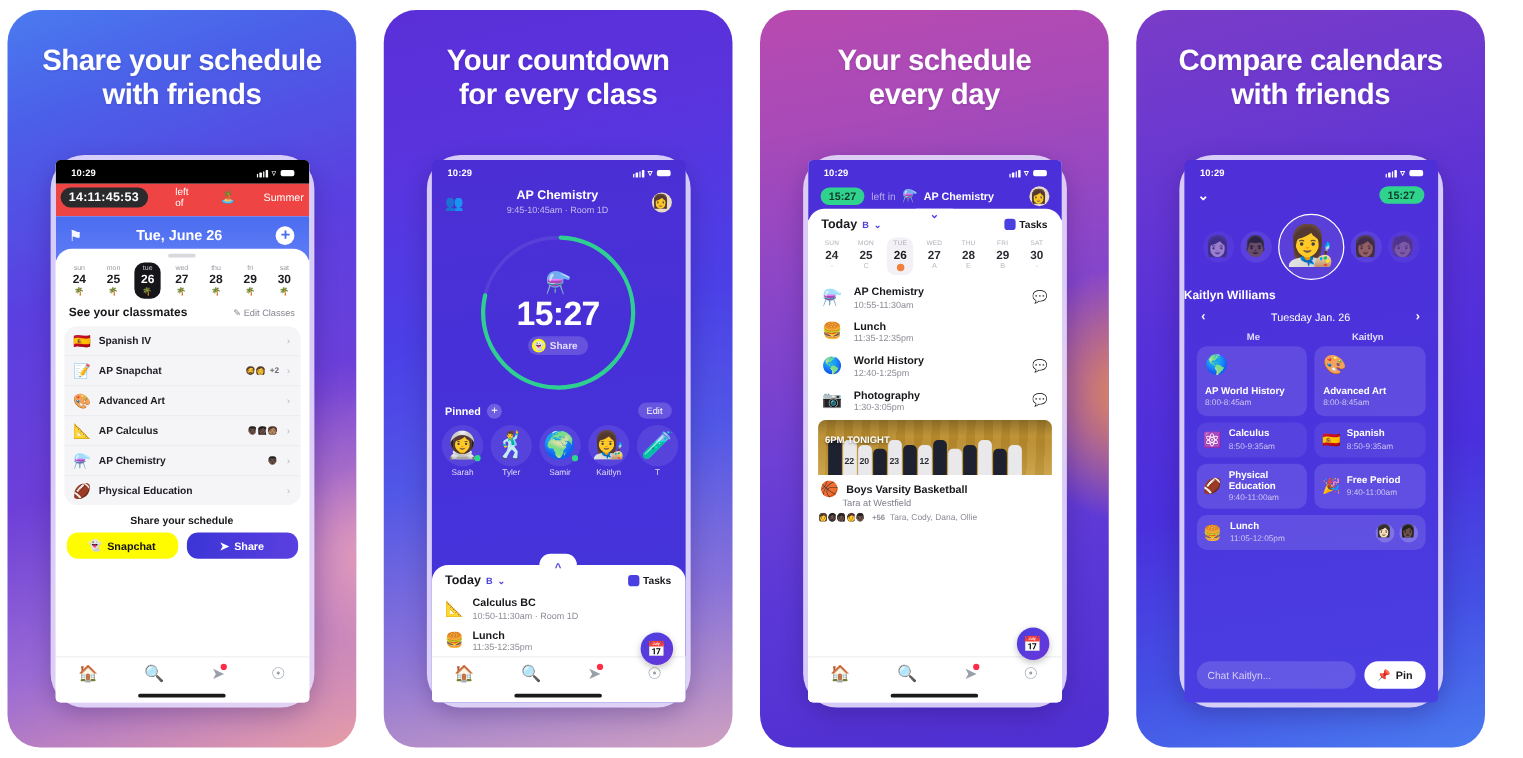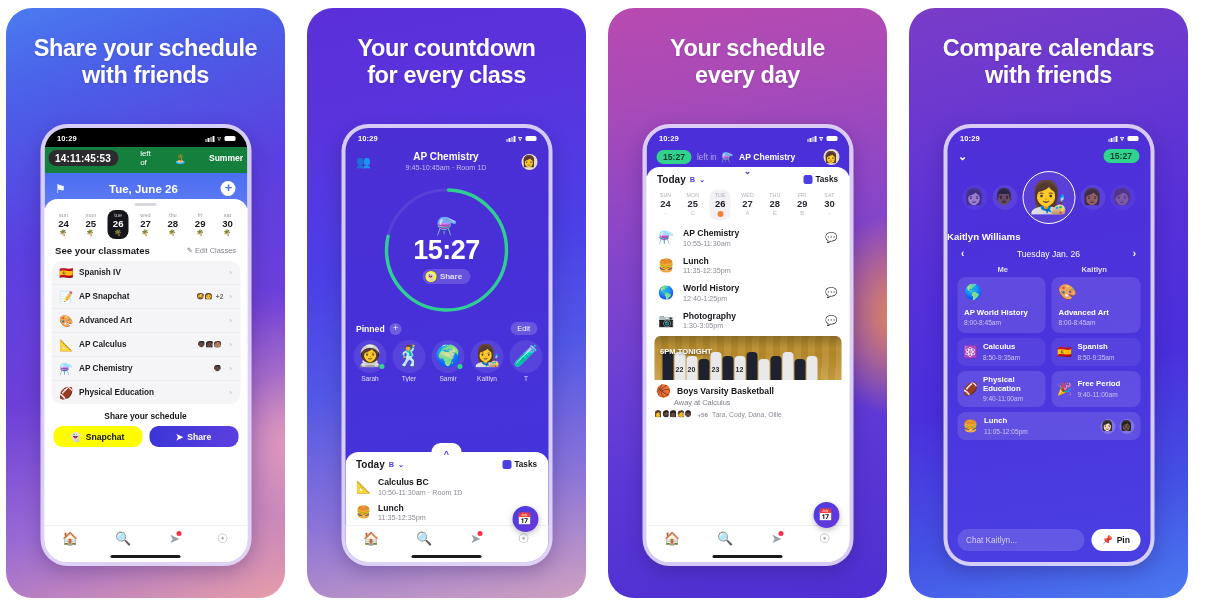--- a/index.html
+++ b/index.html
@@ -57,21 +57,21 @@
     top: 116px;
     width: 211px; height: 442px;
     border-radius: 27px;
     background: rgba(226,216,250,.92);
     padding: 4px;
     box-shadow: 0 6px 18px rgba(30,10,70,.25);
     z-index: 3;
   }
   .screen {
     width: 100%; height: 100%;
-    border-radius: 23px;
+    border-radius: 4px;
     overflow: hidden;
     position: relative;
     display: flex; flex-direction: column;
   }
 
   .statusbar {
     height: 19px; flex: none;
     display: flex; align-items: center; justify-content: space-between;
     padding: 2px 12px 0 13px;
     font-size: 7.5px; font-weight: bold;
@@ -99,30 +99,30 @@
   .home-ind {
     height: 11px; flex:none; background:#fff;
     display:flex; align-items:center; justify-content:center;
   }
   .home-ind span { width:70px; height:3px; border-radius:2px; background:#1a1a1a; }
 
   
   .c1 .screen { background:#fff; }
   .c1 .statusbar { background:#000; }
   .topbar-black {
-    background:#15803d; flex:none; padding:2px 4px 6px;
+    background:#ef4444; flex:none; padding:2px 4px 6px;
     display:flex; align-items:center; justify-content:center; gap:22px;
   }
   .count-pill {
     background:#2b2b2e; color:#fff; border-radius:9px;
     padding:2.5px 7px; font-size:10px; font-weight:bold; letter-spacing:.2px;
     font-family:"Liberation Sans", sans-serif;
   }
   .leftof { color:#fff; font-size:8px; }
-  .summer { color:#fff; font-size:8.5px; font-weight:bold; }
+  .summer { color:#fff; font-size:8.5px; font-weight:normal; }
   .emoji { font-family:"DejaVu Sans", sans-serif; }
 
   .bluehdr {
     flex:none; background:linear-gradient(180deg,#4a6df0 0%,#5f7cf5 100%);
     padding:8px 11px 12px; display:flex; align-items:center; justify-content:space-between;
   }
   .bluehdr .date-t { color:#fff; font-size:11.5px; font-weight:bold; }
   .ic-tag { color:#fff; font-size:12px; opacity:.95; }
   .plus-btn {
     width:15px; height:15px; border-radius:50%; background:#fff; color:#4a6df0;
@@ -735,21 +735,21 @@
               <div class="pl mid"></div>
             </div>
             <div class="tonight">6PM TONIGHT</div>
           </div>
 
           <div class="promo-body">
             <div class="pb-row">
               <span class="em emoji">🏀</span>
               <span class="nm">Boys Varsity Basketball</span>
             </div>
-            <div class="pb-sub">Away at Calculus</div>
+            <div class="pb-sub">Tara at Westfield</div>
             <div class="pb-att">
               <span class="stack">
                 <span class="sf emoji">👩</span>
                 <span class="sf emoji">🧔🏿</span>
                 <span class="sf emoji">👩🏿</span>
                 <span class="sf emoji">🧑</span>
                 <span class="sf emoji">👨🏿</span>
               </span>
               <span class="cnt">+56</span>
               <span class="nms">Tara, Cody, Dana, Ollie</span>

